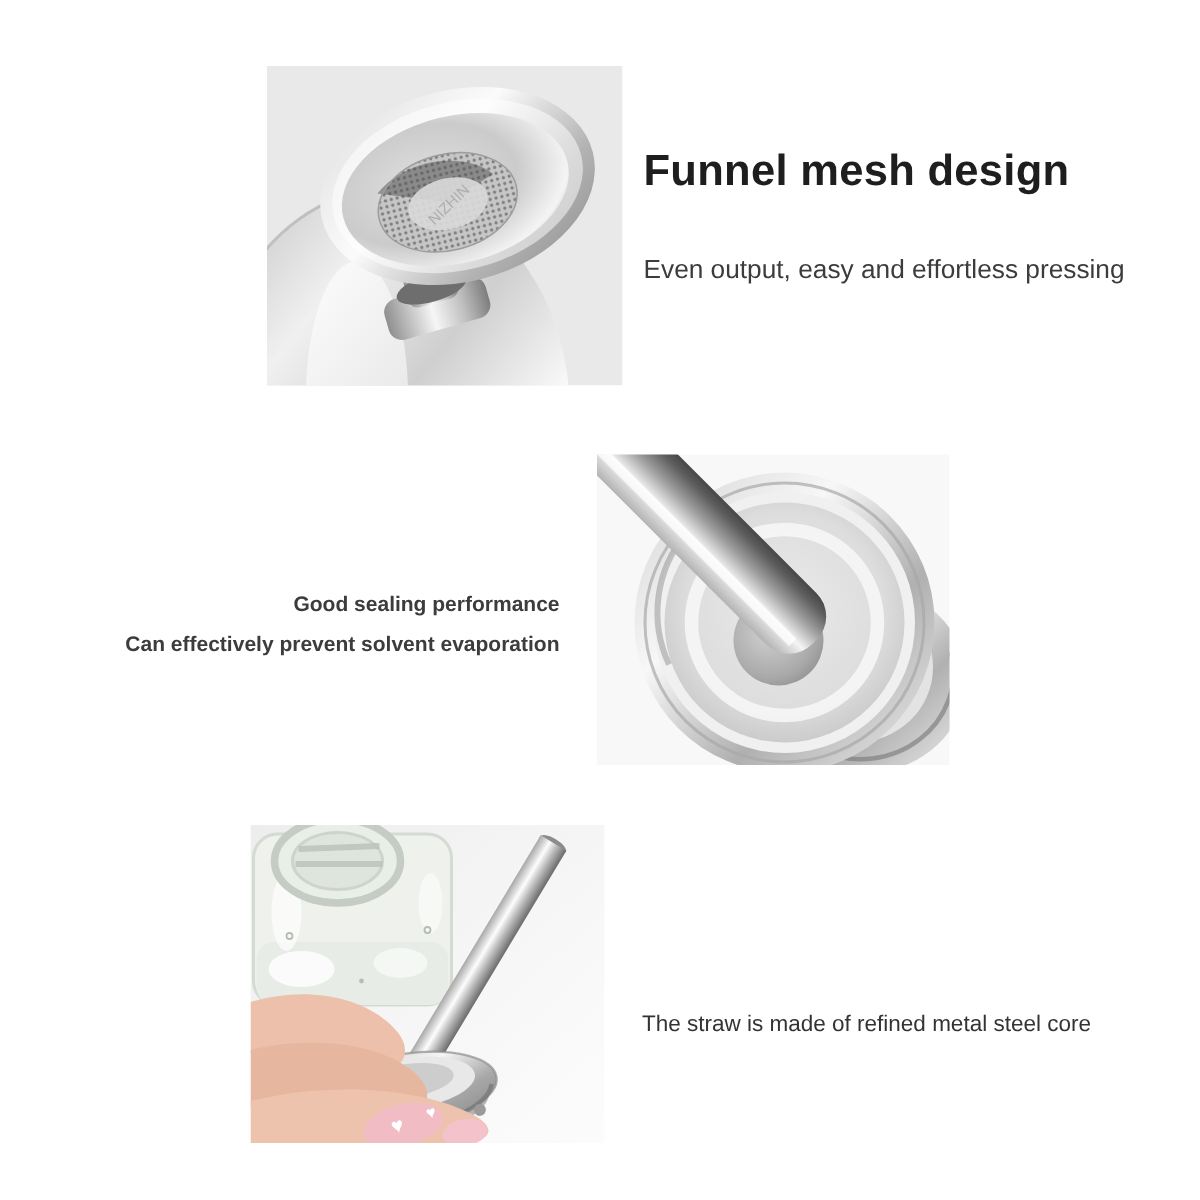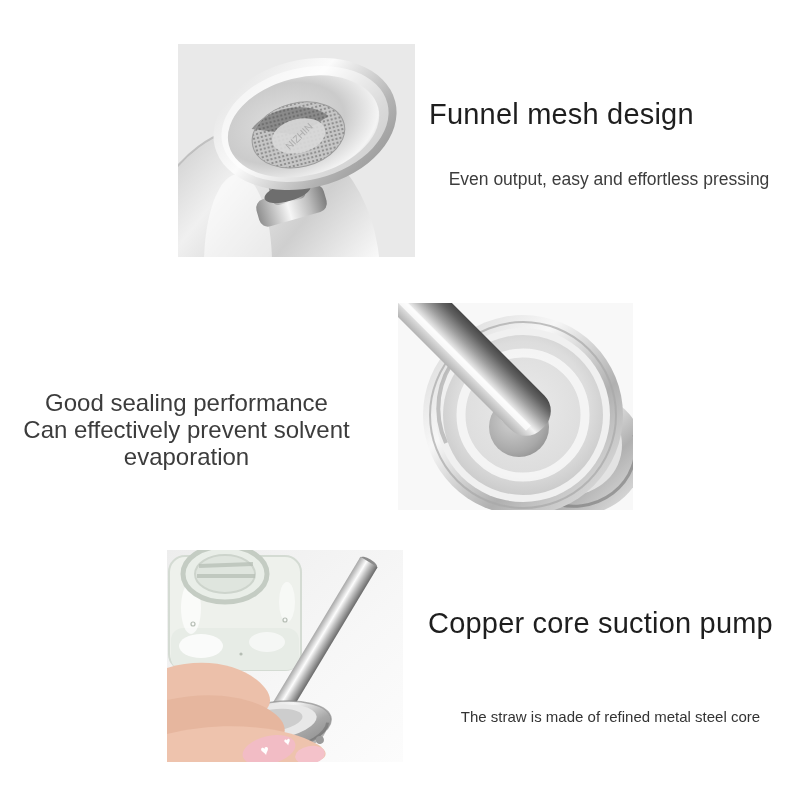--- a/index.html
+++ b/index.html
@@ -10,27 +10,27 @@
   .photo{position:absolute;margin:0;padding:0;}
   .photo svg{display:block;width:100%;height:100%;}
   .p1{left:178px;top:44px;width:237px;height:213px;}
   .p2{left:398px;top:303px;width:235px;height:207px;}
   .p3{left:167px;top:550px;width:236px;height:212px;}
   .copy{position:absolute;}
   .c1{left:429px;top:97px;width:360px;text-align:left;}
   .c2{left:0px;top:355px;width:373px;text-align:right;}
   .c3{left:428px;top:606px;width:365px;text-align:left;}
   .title{
-    margin:0;font-size:29px;line-height:34px;font-weight:400;color:#1e1e1e;
+    margin:0;font-size:29px;line-height:34px;font-weight:700;color:#1e1e1e;
     letter-spacing:0.2px;
   }
-  .line{margin:0;color:#3c3c3c;text-align:center;}
+  .line{margin:0;color:#3c3c3c;}
   .c1 .line{font-size:17.5px;line-height:30px;}
   .c1 .line:first-of-type{margin-top:33px;}
-  .c2 .line{font-size:24px;line-height:27px;}
+  .c2 .line{font-size:14px;line-height:27px;font-weight:bold;}
   .c2 .line:first-of-type{margin-top:34px;}
   .c3 .line{font-size:15px;line-height:26px;color:#333333;}
   .c3 .line:first-of-type{margin-top:64px;}
 </style>
 </head>
 <body>
 
 <div class="canvas">
 
   <figure class="photo p1">
@@ -212,17 +212,16 @@
         <path d="M0,184 C 56,170 118,176 150,194 C 165,203 160,212 138,212 L 0,212 Z" fill="#eec3ad"></path>
         <ellipse cx="102" cy="200" rx="27" ry="14" fill="#f2bcc5" transform="rotate(-14 102 200)"></ellipse>
         <ellipse cx="143" cy="205" rx="15" ry="9" fill="#f4c2ca" transform="rotate(-10 143 205)"></ellipse>
         <text x="95" y="206" font-size="14" fill="#ffffff" transform="rotate(-14 95 206)">♥</text>
         <text x="118" y="196" font-size="11" fill="#ffffff" transform="rotate(-14 118 196)">♥</text>
       </g>
     </svg>
   </figure>
 
   <section class="copy c3">
-    <h2 class="title">Copper core suction pump</h2>
     <p class="line">The straw is made of refined metal steel core</p>
   </section>
 
 </div>
 
 </body></html>

